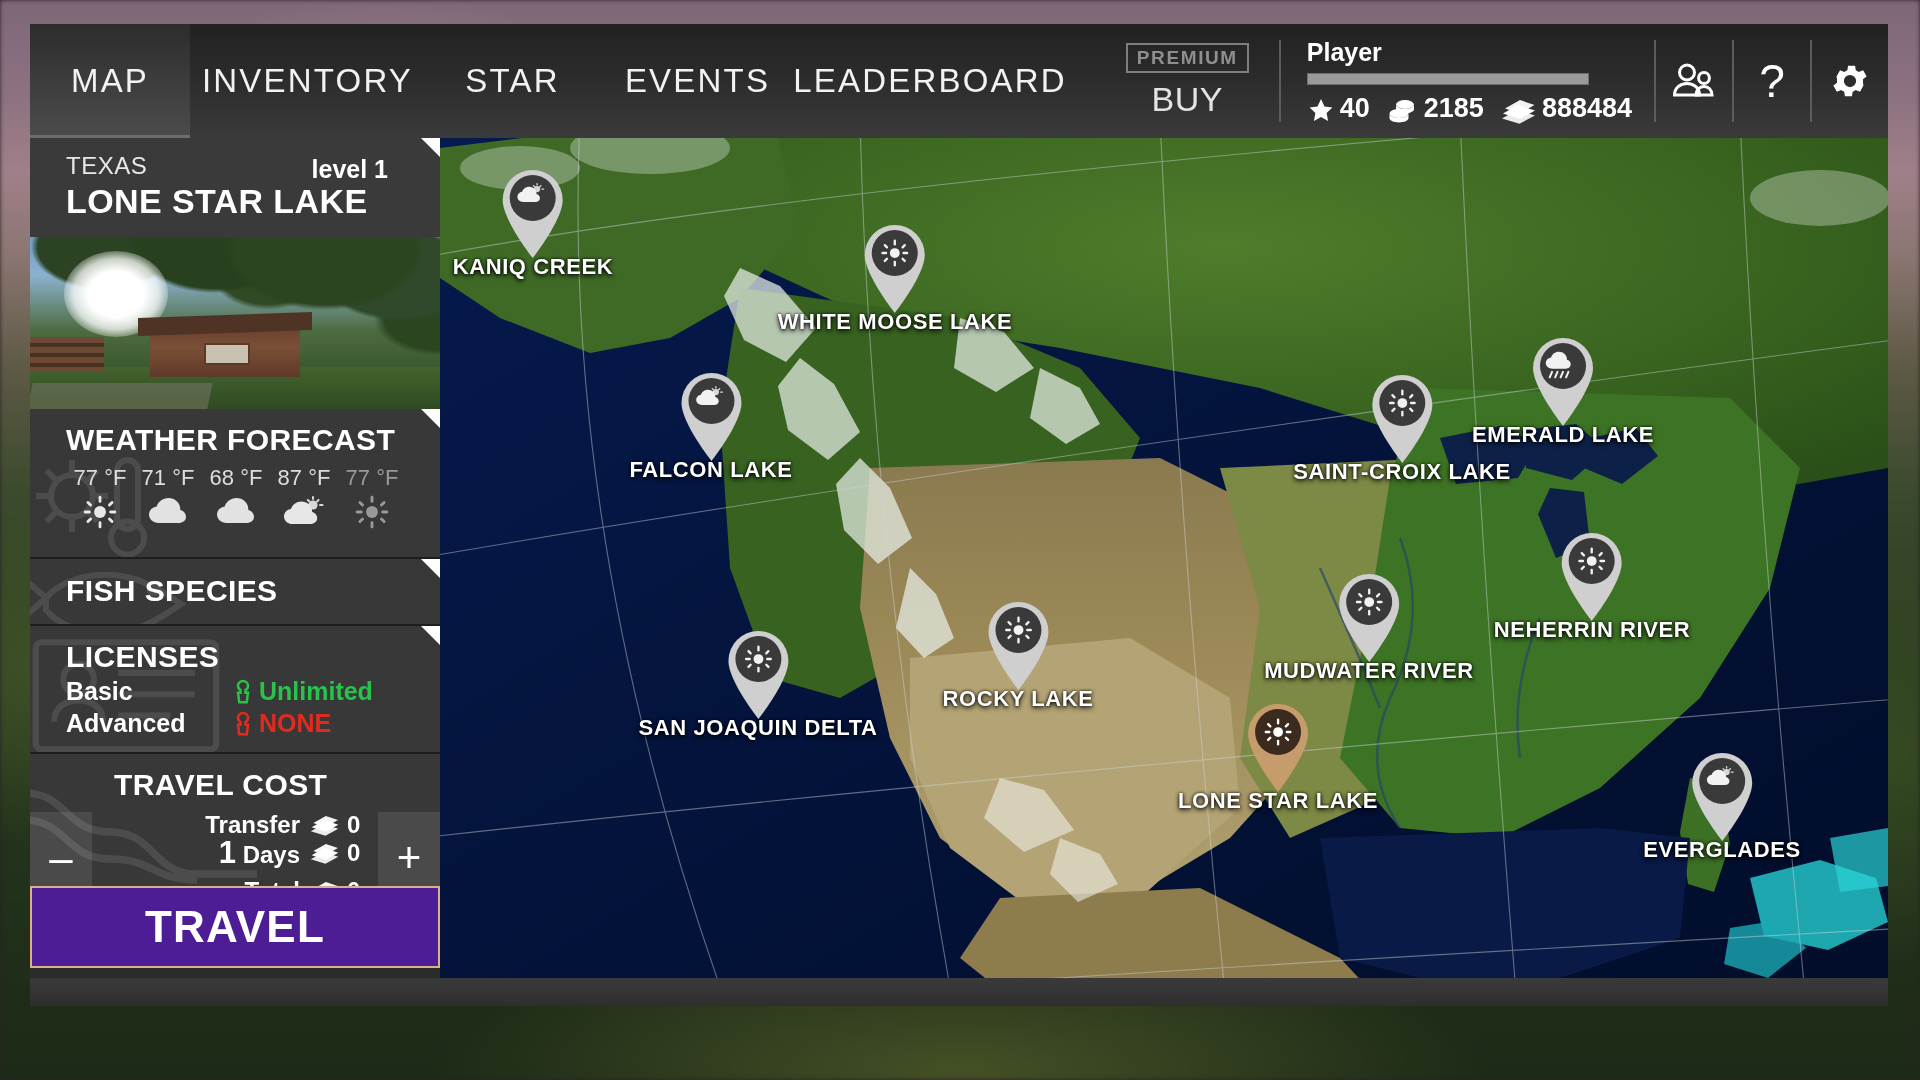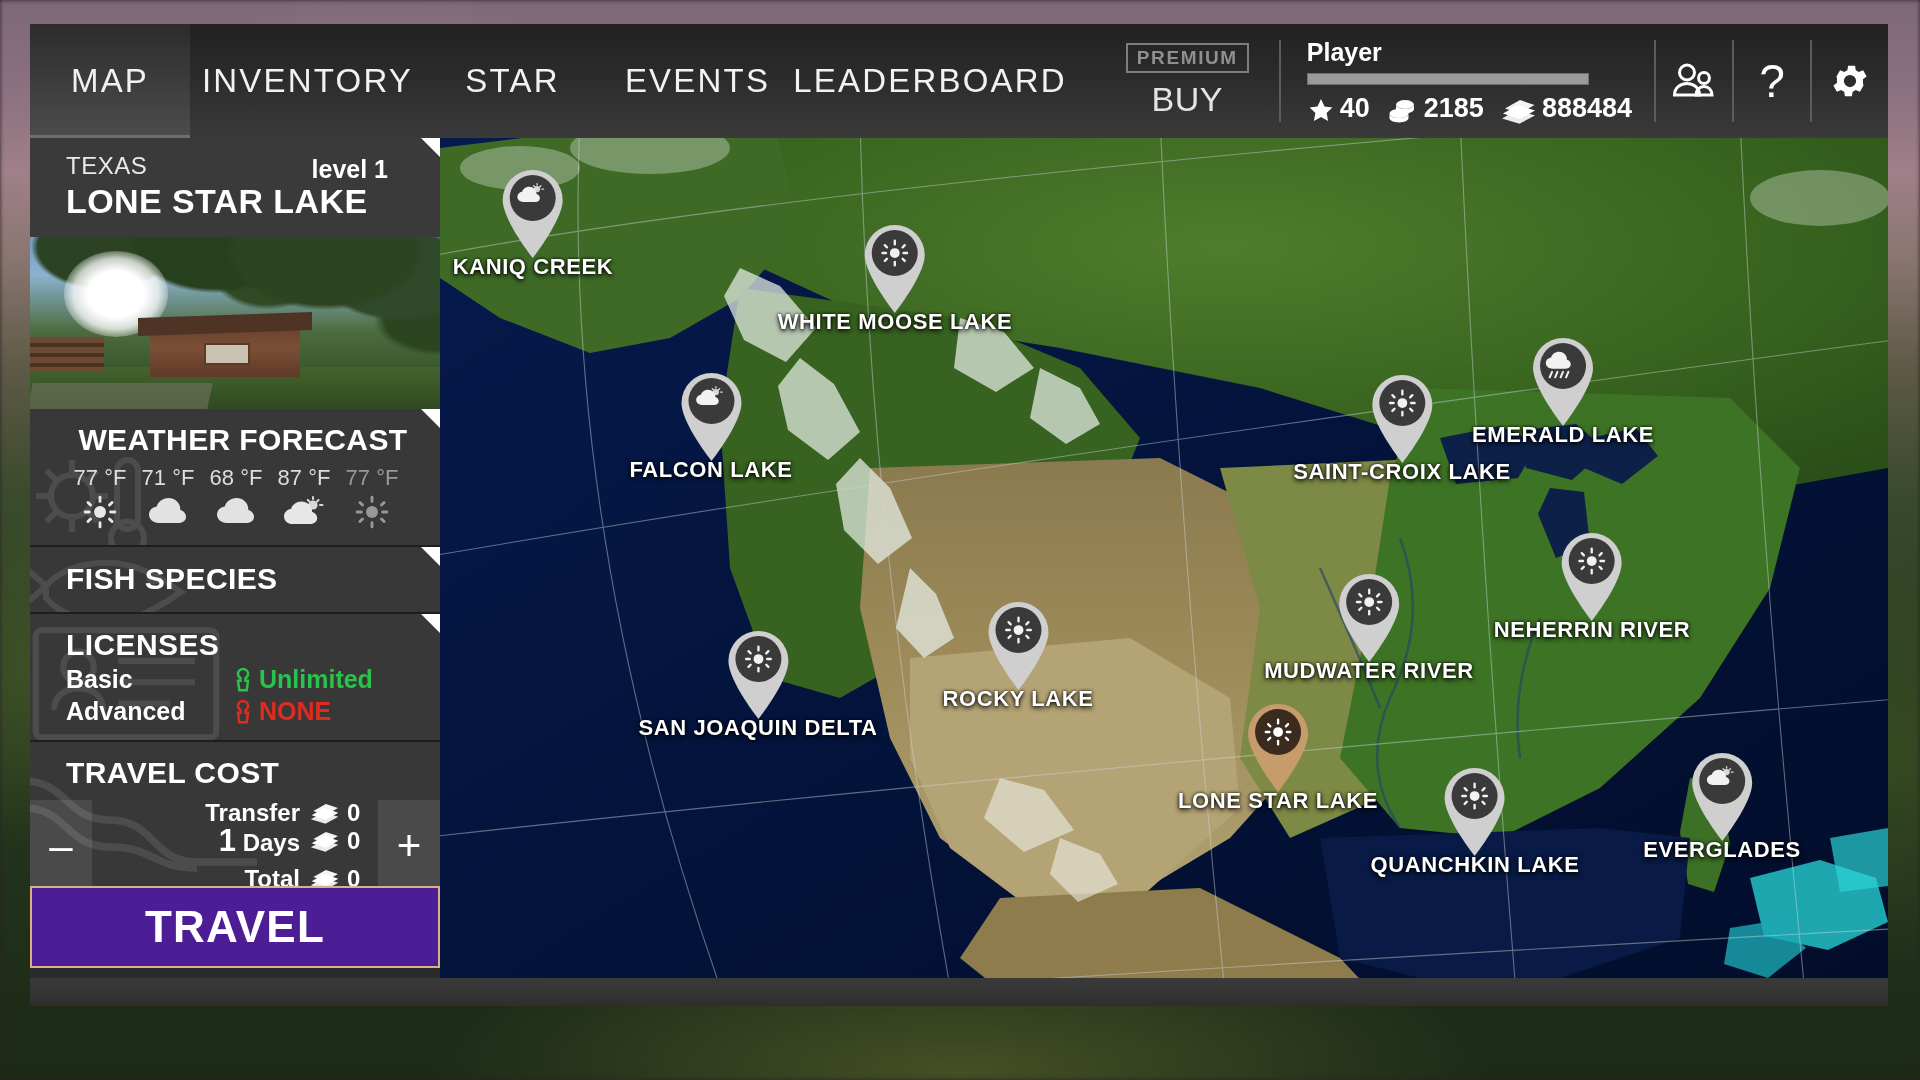--- a/index.html
+++ b/index.html
@@ -163,36 +163,36 @@
   }
   .thumb .path{
     position:absolute; left:0; bottom:0; width:180px; height:26px;
     background:rgba(120,118,102,.55); transform:skewX(-12deg);
   }
 
   
   .sec-head{
     color:#ffffff; font-size:30px; font-weight:bold; letter-spacing:.4px;
   }
-  .weather-panel{ padding:14px 20px 16px 36px; position:relative; overflow:hidden;text-align:center; }
+  .weather-panel{ padding:14px 20px 28px 36px; position:relative; overflow:hidden; }
   .wm{ position:absolute; opacity:.10; pointer-events:none; }
   .weather-row{ display:flex; gap:0; margin-top:8px; position:relative; z-index:1; }
   .wcell{ width:68px; display:flex; flex-direction:column; align-items:center; gap:4px; }
   .wtemp{ color:#dedede; font-size:22px; white-space:nowrap; }
   .wcell.dim .wtemp{ color:#9a9a9a; }
   .wcell.dim svg{ opacity:.55; }
 
   .fish-panel{ padding:15px 20px 16px 36px; position:relative; overflow:hidden; }
   .lic-panel{ padding:14px 20px 14px 36px; position:relative; overflow:hidden; }
   .lic-row{ display:flex; align-items:flex-end; margin-top:3px; position:relative; z-index:1; }
   .lic-label{ color:#ffffff; font-size:25px; font-weight:bold; width:168px; }
   .lic-val{ font-size:25px; font-weight:bold; display:flex; align-items:center; gap:7px; }
 
   .travel-panel{ padding:14px 0 0 0; position:relative; overflow:hidden; flex:1; }
-  .travel-title{ padding-left:36px; }
+  .travel-title{ padding-left:36px;margin-left:48px; }
   .cost-area{ display:flex; align-items:stretch; margin-top:10px; height:92px; }
   .stepbtn{
     width:62px; background:#4a4a4a; display:flex; align-items:center; justify-content:center;
     color:#ffffff; font-size:42px; font-weight:300; cursor:pointer; user-select:none;
   }
   .cost-mid{ flex:1; padding:0 6px; display:flex; flex-direction:column; justify-content:center; }
   .cost-line{ display:flex; align-items:center; justify-content:flex-end; gap:10px; height:28px; }
   .cost-label{ color:#ffffff; font-size:24px; font-weight:bold; }
   .cost-label .big{ font-size:31px; }
   .cost-val{ color:#ffffff; font-size:24px; font-weight:bold; display:flex; align-items:center; gap:7px; min-width:62px; }
@@ -799,40 +799,20 @@
                 <rect x="3.4" y="3.9" width="2" height="4.6" rx="1" transform="rotate(-45 4.4 6.2)"></rect>
                 <rect x="18.6" y="15.5" width="2" height="4.6" rx="1" transform="rotate(-45 19.6 17.8)"></rect>
                 <rect x="18.6" y="3.9" width="2" height="4.6" rx="1" transform="rotate(45 19.6 6.2)"></rect>
                 <rect x="3.4" y="15.5" width="2" height="4.6" rx="1" transform="rotate(45 4.4 17.8)"></rect>
               </g>
           </svg>
         </div>
         <div class="pin-label">LONE STAR LAKE</div>
       </div>
 
-      <div class="marker" style="left:1035px;top:626px;">
-        <div class="pin">
-          <svg class="pin-svg" viewBox="0 0 68 92">
-            <path fill="#cfcfcf" d="M34 92C34 92 4 54 4 34a30 30 0 0160 0c0 20-30 58-30 58z"></path>
-            <circle cx="34" cy="32" r="23" fill="#3a3a3a"></circle>
-            <g transform="translate(20,18) scale(1.17)" fill="#f2f2f2">
-                <circle cx="12" cy="12" r="4.2"></circle>
-                <rect x="11" y="0.5" width="2" height="5" rx="1"></rect>
-                <rect x="11" y="18.5" width="2" height="5" rx="1"></rect>
-                <rect x="0.5" y="11" width="5" height="2" rx="1"></rect>
-                <rect x="18.5" y="11" width="5" height="2" rx="1"></rect>
-                <rect x="3.4" y="3.9" width="2" height="4.6" rx="1" transform="rotate(-45 4.4 6.2)"></rect>
-                <rect x="18.6" y="15.5" width="2" height="4.6" rx="1" transform="rotate(-45 19.6 17.8)"></rect>
-                <rect x="18.6" y="3.9" width="2" height="4.6" rx="1" transform="rotate(45 19.6 6.2)"></rect>
-                <rect x="3.4" y="15.5" width="2" height="4.6" rx="1" transform="rotate(45 4.4 17.8)"></rect>
-              </g>
-          </svg>
-        </div>
-        <div class="pin-label">QUANCHKIN LAKE</div>
-      </div>
 
       <div class="marker" style="left:1282px;top:611px;">
         <div class="pin">
           <svg class="pin-svg" viewBox="0 0 68 92">
             <path fill="#cfcfcf" d="M34 92C34 92 4 54 4 34a30 30 0 0160 0c0 20-30 58-30 58z"></path>
             <circle cx="34" cy="32" r="23" fill="#3a3a3a"></circle>
             <g transform="translate(18,17) scale(0.68)">
               <g fill="#d8d8d8">
                   <circle cx="30" cy="9" r="4.6"></circle>
                   <rect x="29" y="0" width="2" height="4" rx="1"></rect>

